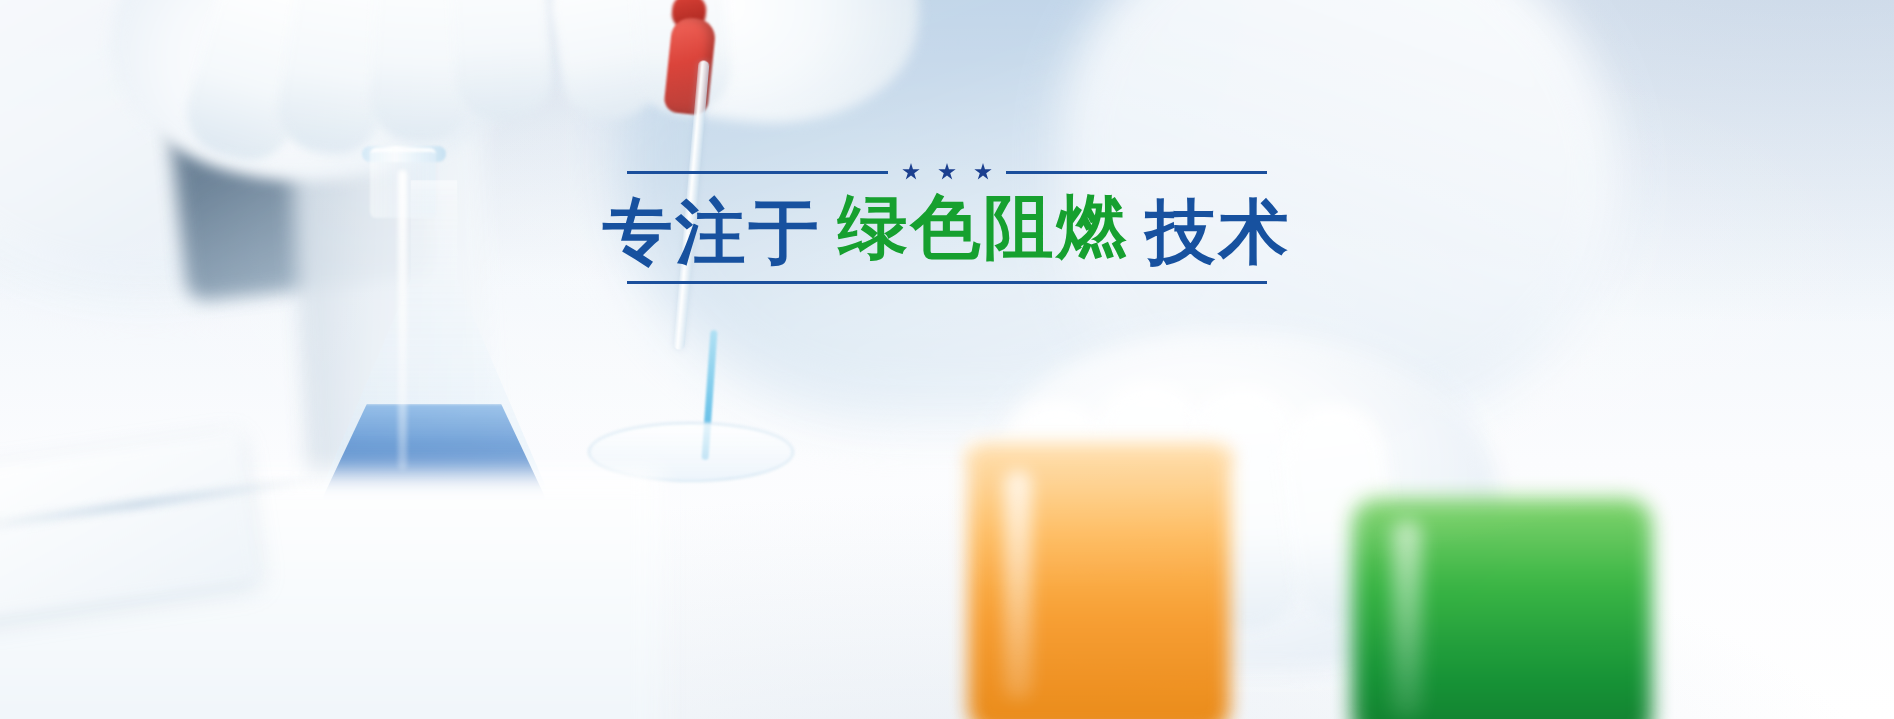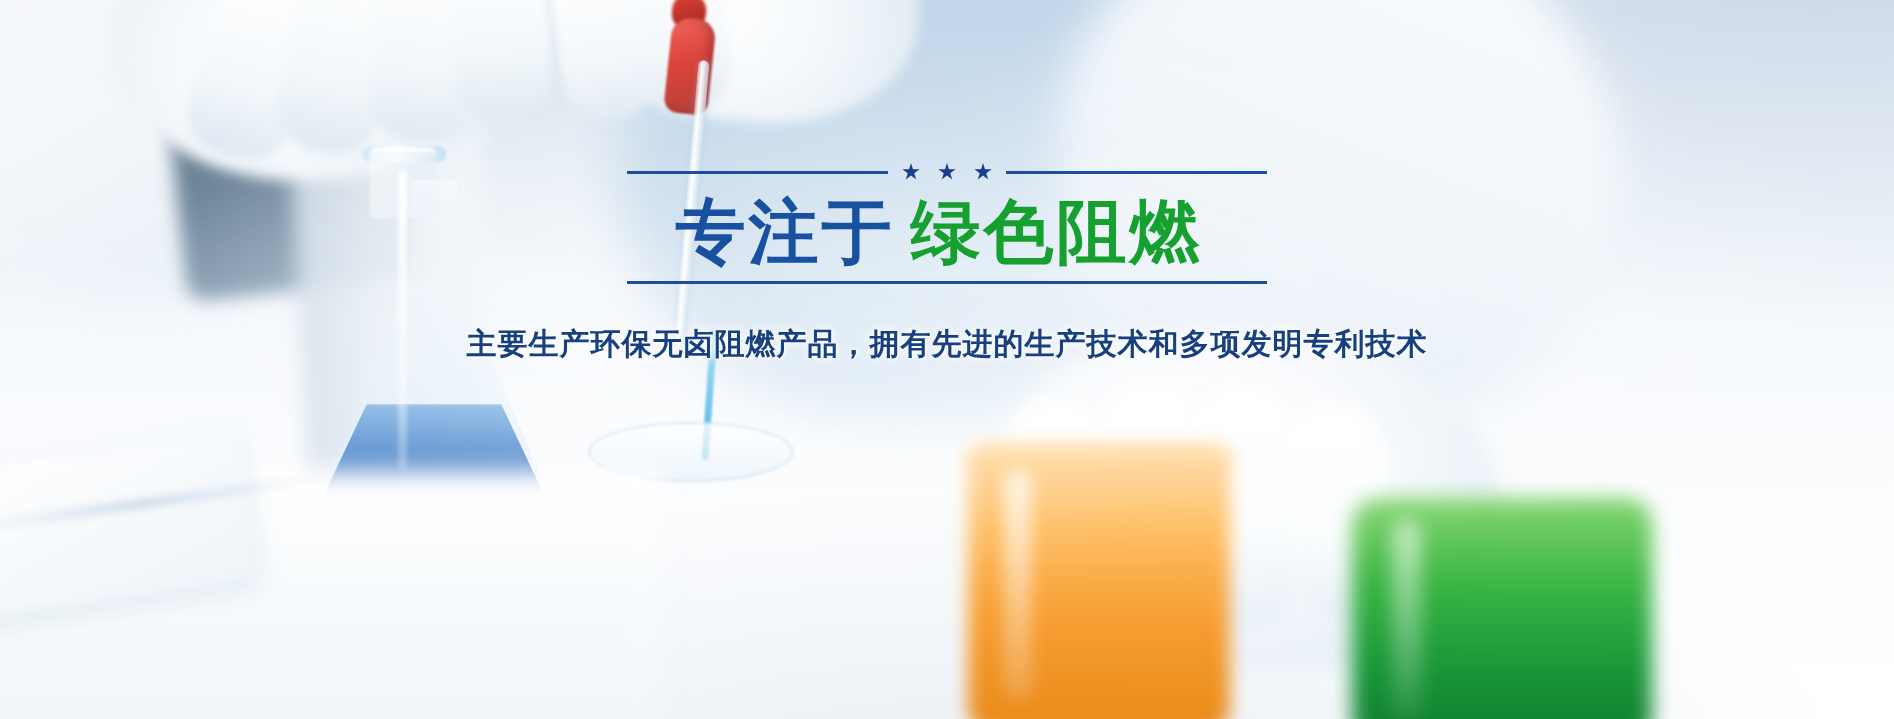--- a/index.html
+++ b/index.html
@@ -267,21 +267,21 @@
   .headline{
     margin-top:14px;
     font-size:70px;
     font-weight:700;
     letter-spacing:3px;
     line-height:1.08;
     white-space:nowrap;
     display:flex; align-items:flex-start;
   }
   .h-blue{ color:#17519f; }
-  .h-green{ color:#16a02f; margin:0 16px; }
+  .h-green{ color:#16a02f; margin:0 16px;font-family:Liberation Mono, monospace; }
 
   .rule-bottom{
     margin-top:10px;
     width:640px; height:0;
     border-top:3px solid #1b4f9c;
   }
 
   .subtitle-en{
     margin-top:16px;
     font-size:27px;
@@ -370,21 +370,21 @@
         <span class="star"></span>
         <span class="star"></span>
         <span class="star"></span>
       </span>
       <span class="rule"></span>
     </div>
 
     <h1 class="headline">
       <span class="h-blue">专注于</span>
       <span class="h-green">绿色阻燃</span>
+      <span class="h-blue">技术</span>
     </h1>
 
     <div class="rule-bottom"></div>
 
 
-    <div class="tagline-cn">主要生产环保无卤阻燃产品，拥有先进的生产技术和多项发明专利技术</div>
 
   </div>
 </div>
 
 </body></html>

